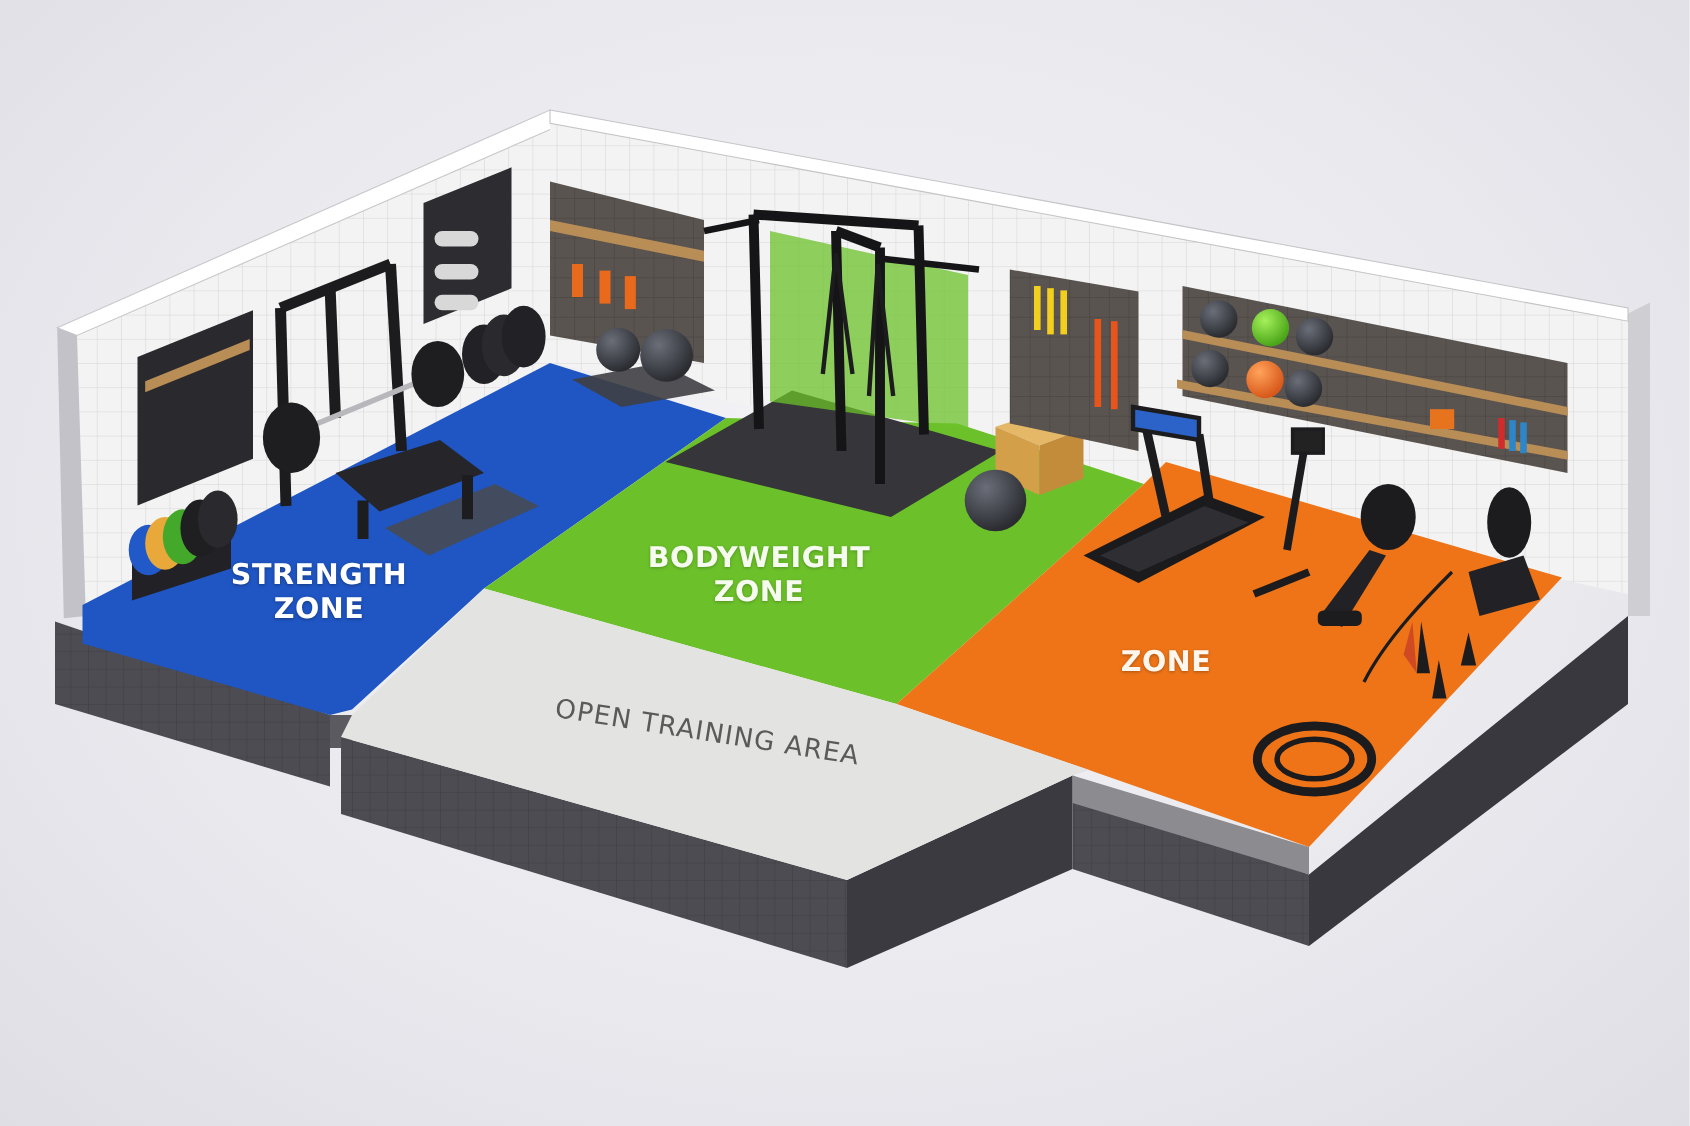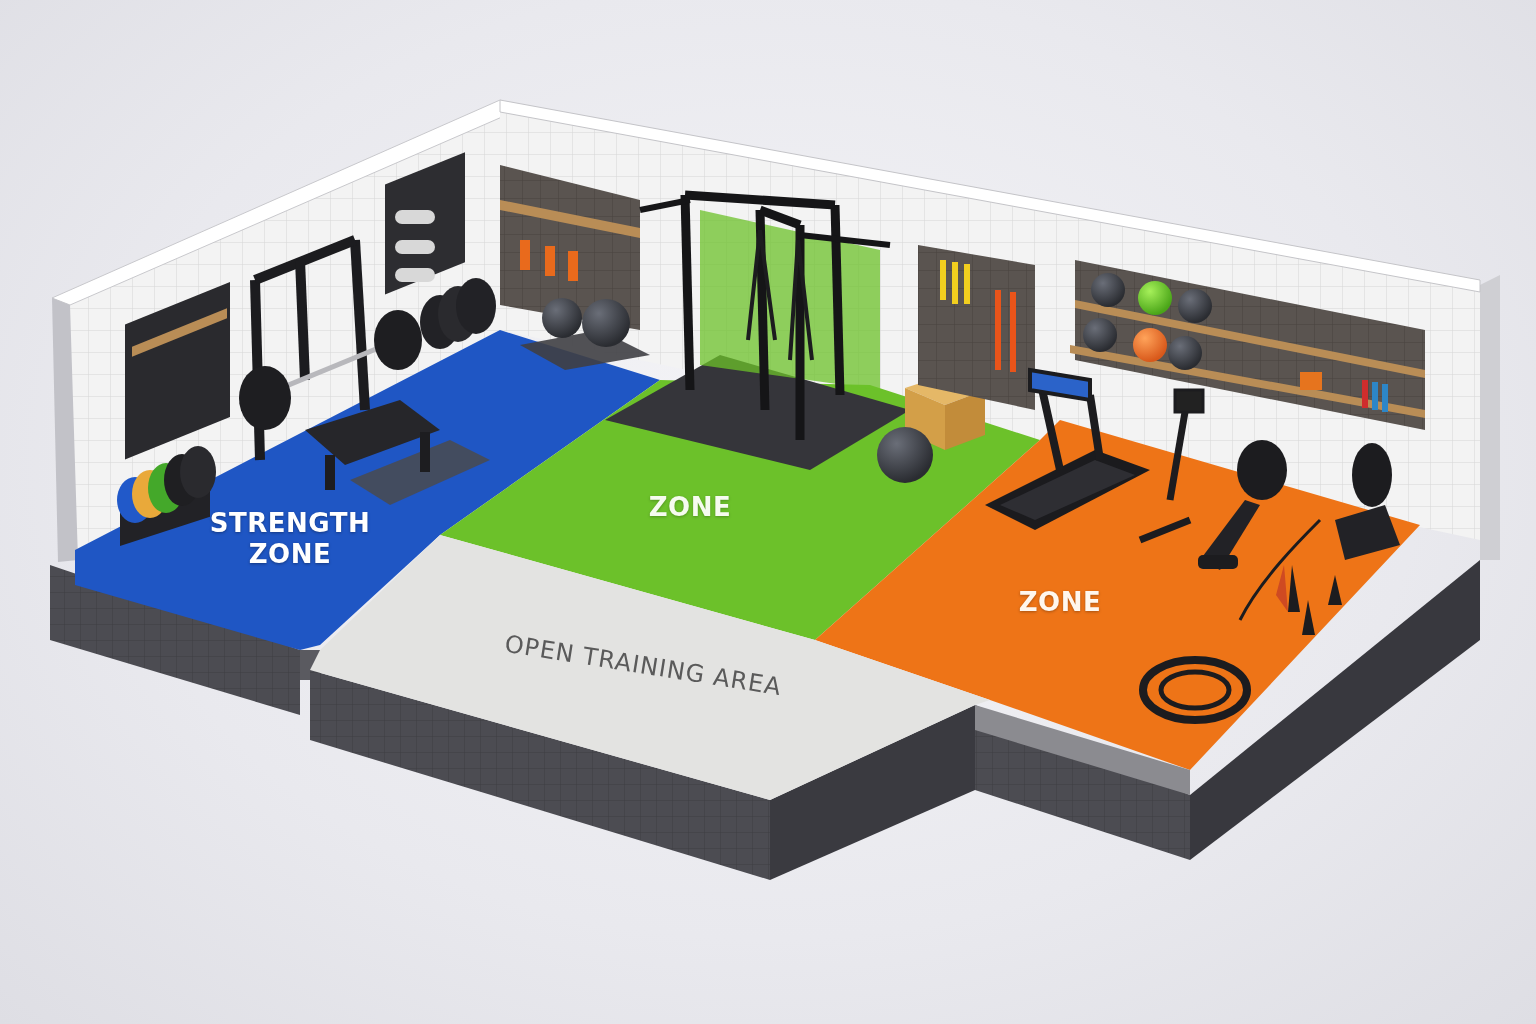--- a/index.html
+++ b/index.html
@@ -245,20 +245,21 @@
 
   <polygon points="975,705 1190,770 1190,795 975,730" fill="#8b8b90"></polygon>
 </svg>
 
 <div id="label-strength" class="zone-label">
   <span>STRENGTH</span>
   <span>ZONE</span>
 </div>
 
 <div id="label-bodyweight" class="zone-label">
+  <span>BODYWEIGHT</span>
   <span>ZONE</span>
 </div>
 
 <div id="label-conditioning" class="zone-label">
   <span>ZONE</span>
 </div>
 
 <div id="label-open" class="zone-label">
   <span>OPEN TRAINING AREA</span>
 </div>

